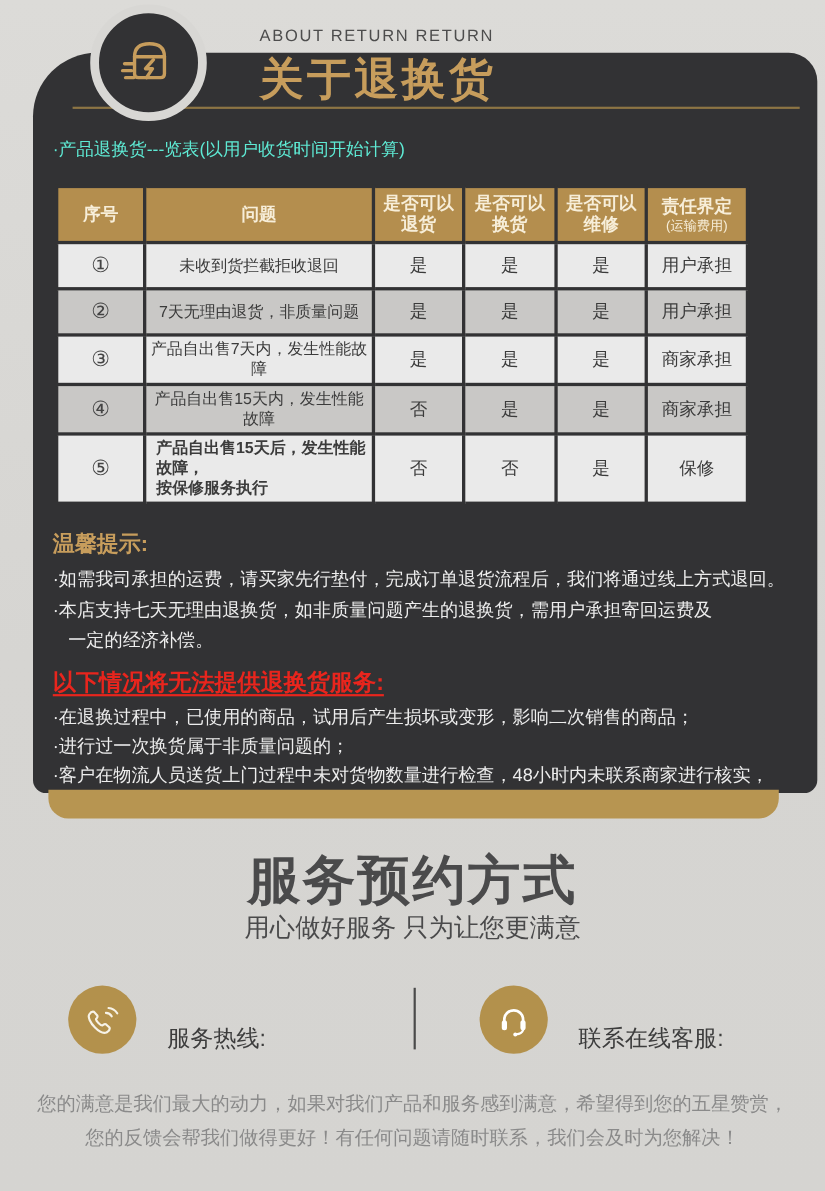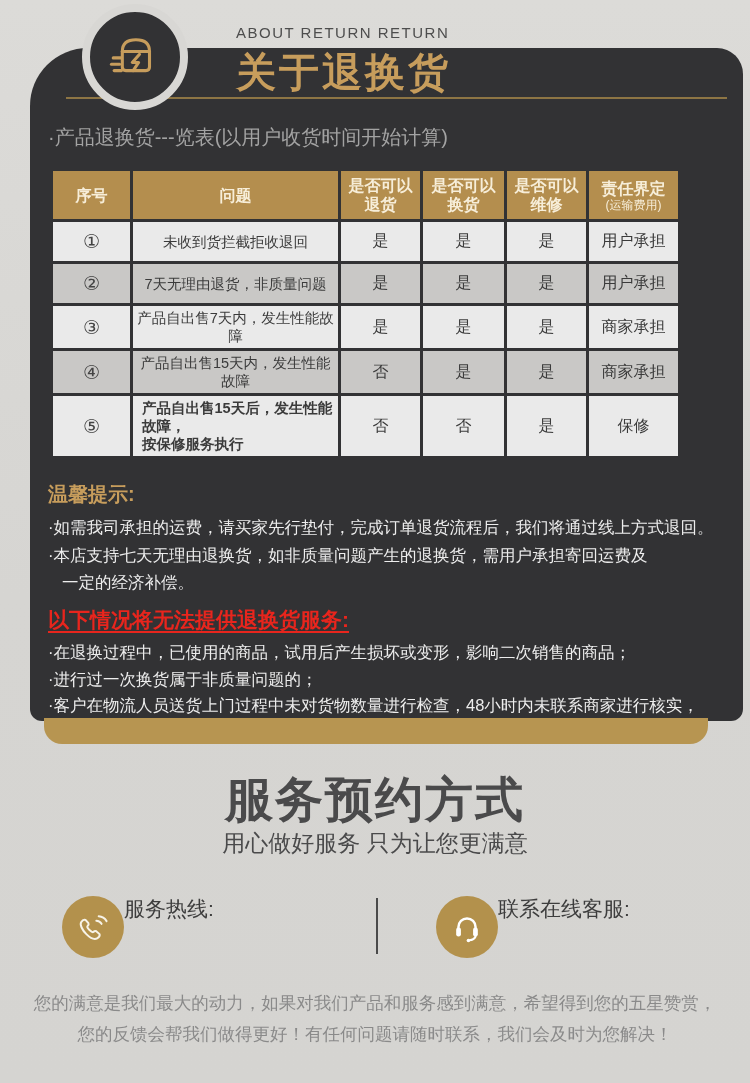--- a/index.html
+++ b/index.html
@@ -21,21 +21,21 @@
     position:absolute;left:82px;top:4px;width:90px;height:90px;border-radius:50%;
     background:#323234;border:8px solid #d8d7d4;
     display:flex;align-items:center;justify-content:center;z-index:3;
   }
   .card-title{
     position:absolute;left:206px;top:0px;margin:0;
     font-size:40px;font-weight:bold;letter-spacing:3px;color:#c79d5c;line-height:48px;
   }
   .gold-rule{position:absolute;left:36px;right:16px;top:49px;height:2px;background:#8d7544;}
   .card-body{position:absolute;left:16px;right:14px;top:76px;}
-  .intro{margin:0 0 18px 2px;font-size:20px;color:#a3a3a3;line-height:26px;}
+  .intro{margin:0 0 18px 2px;font-size:16px;color:#5eead4;line-height:26px;}
   
   table{border-collapse:collapse;margin-left:4px;}
   col.c-no{width:80px;}col.c-issue{width:208px;}col.c-yn{width:82px;}
   col.c-yn2{width:84px;}col.c-liab{width:92px;}
   th{
     background:#b48e4e;color:#f7eed9;border:3px solid #323234;
     font-size:16px;line-height:19px;font-weight:bold;height:48px;padding:0 2px;
   }
   th .l1,th .l2{display:block;}
   th .l2:empty{display:none;}
@@ -66,21 +66,21 @@
   }
   
   .service-title{
     position:absolute;top:768px;left:0;width:100%;margin:0;text-align:center;
     font-size:48px;font-weight:bold;letter-spacing:2px;color:#4a4a4b;
   }
   .service-sub{
     position:absolute;top:828px;left:0;width:100%;margin:0;text-align:center;
     font-size:23px;color:#4a4a4b;
   }
-  .contact{position:absolute;top:896px;display:flex;gap:0;align-items:flex-start;}
+  .contact{position:absolute;top:896px;display:flex;gap:28px;align-items:flex-end;}
   .contact.hotline{left:62px;}
   .contact.online{left:436px;}
   .icon-circle{
     width:62px;height:62px;border-radius:50%;background:#b3914c;flex:0 0 auto;
     display:flex;align-items:center;justify-content:center;
   }
   .c-label{font-size:21px;color:#3d3d3d;line-height:26px;}
   .c-value{font-size:33px;font-weight:bold;color:#2b2b2b;line-height:36px;letter-spacing:.5px;}
   .v-divider{position:absolute;left:376px;top:898px;width:2px;height:56px;background:#4a4a4a;}
   .footer-note{

